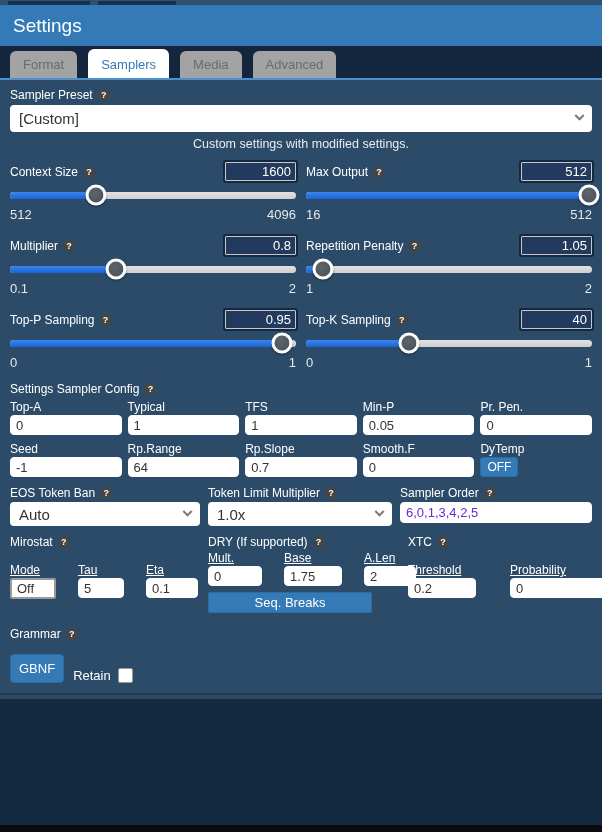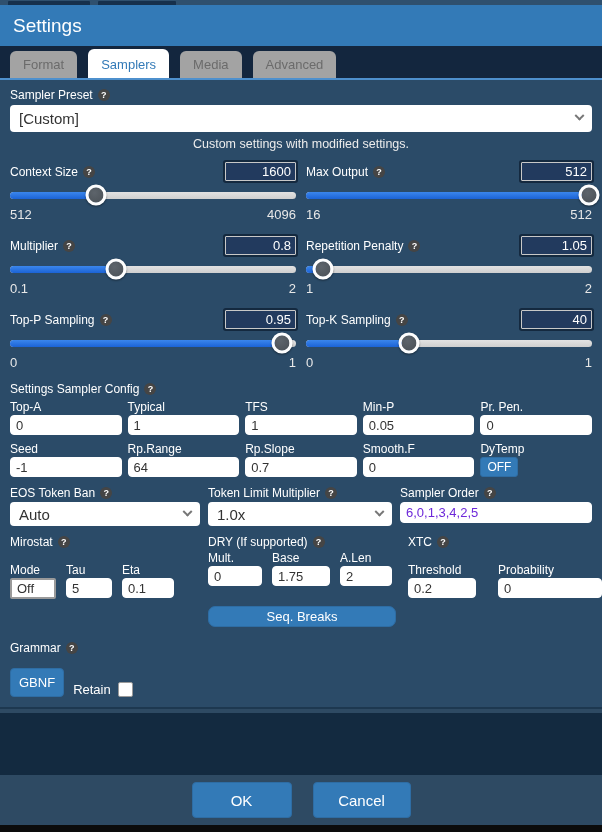--- a/index.html
+++ b/index.html
@@ -56,27 +56,27 @@
     color:#333; padding:0 5px; width:100%; font-family:"Liberation Sans", sans-serif; }
   .btn { background:#337ab7; color:#fff; border:1px solid #2e6da4; border-radius:3px;
     font-size:12px; cursor:pointer; font-family:"Liberation Sans", sans-serif; }
   .offbtn { width:38px; height:20px; }
 
   .selrow { display:grid; grid-template-columns:190px 184px 1fr; column-gap:8px; margin-top:9px; }
   .selbox.sm { height:24px; font-size:15px; margin-top:2px; }
   .orderin { height:21px; margin-top:2px; color:#6d28d9; }
 
   .mdxrow { display:grid; grid-template-columns:190px 192px 1fr; column-gap:8px; margin-top:9px; }
-  .frow { display:flex; column-gap:10px; }
+  .frow { display:flex; column-gap:22px;text-decoration:underline; }
   .fcell .clbl { font-size:12px; height:15px; }
   .mt14 { margin-top:14px; }
   .mt2 { margin-top:2px; }
   .w46{width:46px} .w52{width:52px} .w54{width:54px} .w58{width:58px} .w68{width:68px} .w104{width:104px}
   .modein { border:2px solid #9a9a9a; border-radius:2px; height:21px; }
-  .seqbtn { width:188px; height:21px; margin-top:20px; font-size:13px; border-radius:7px; }
+  .seqbtn { width:164px; height:21px; margin-top:6px; font-size:13px; border-radius:2px; }
 
   .grammar-row { display:flex; align-items:flex-end; margin-top:13px; }
   .gbnf { padding:6px 8px; font-size:13px; border-radius:4px; }
   .retain { font-size:13px; margin-left:9px; }
   .checkbox { width:15px; height:15px; background:#fff; border:1px solid #9a9a9a;
     border-radius:2px; margin-left:7px; cursor:pointer; }
 
   .sep1 { height:2px; background:#1d3850; flex:none; }
   .sep2 { height:4px; background:#2e4a63; flex:none; }
   .dark-space { flex:1; background:#132a40; }
@@ -334,18 +334,14 @@
       <button class="btn gbnf">GBNF</button>
       <span class="retain">Retain</span>
       <span class="checkbox"></span>
     </div>
   </div>
 
   <div class="sep1"></div>
   <div class="sep2"></div>
   <div class="dark-space"></div>
 
-  <div class="footer">
-    <button class="btn okbtn">OK</button>
-    <button class="btn cancelbtn">Cancel</button>
-  </div>
   <div class="bottom-strip"></div>
 </div>
 
 </body></html>

